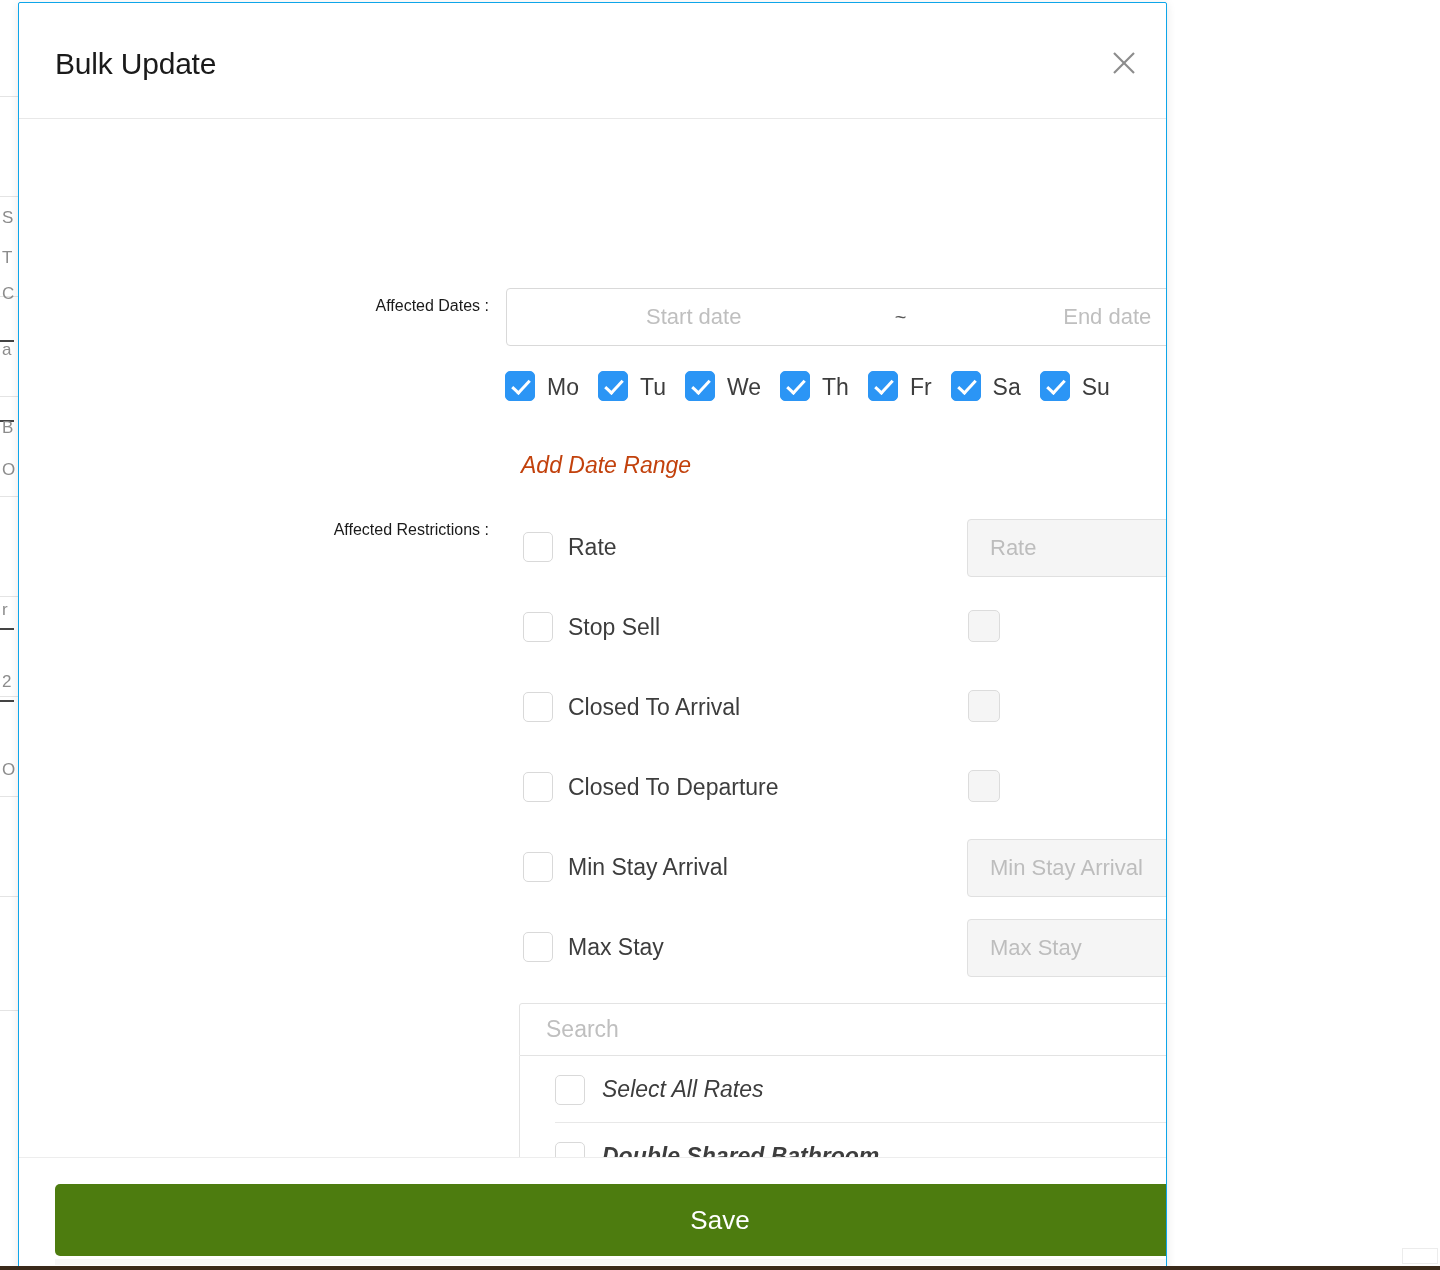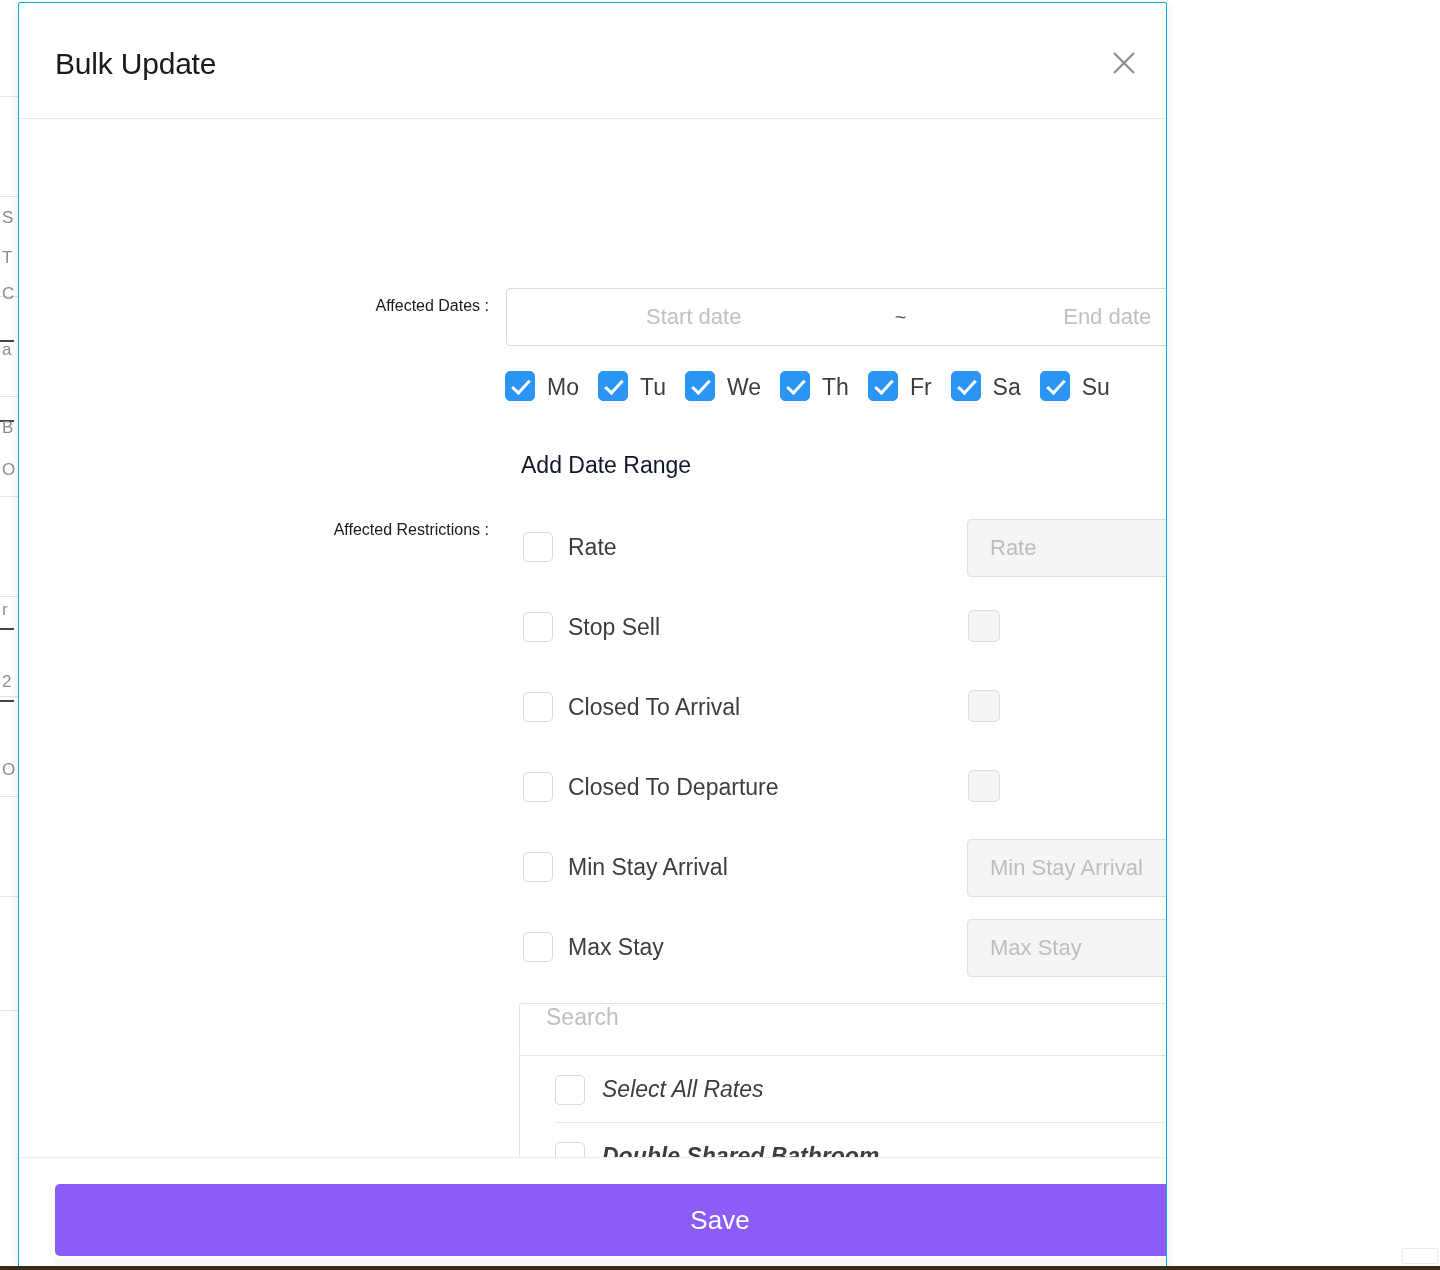--- a/index.html
+++ b/index.html
@@ -187,22 +187,23 @@
     margin-left: 12px;
     font-size: 23px;
     color: #3d3d3d;
   }
 
   .add-range-link {
     position: absolute;
     left: 502px;
     top: 333px;
     font-size: 23px;
-    color: #0f172a;
-    cursor: pointer;
+    color: #c2410c;
+    cursor: pointer;
+    font-style: italic;
   }
 
   
   .restr-list { position: absolute; left: 0; top: 0; width: 100%; }
   .restr-row {
     position: absolute;
     left: 0;
     width: 100%;
     height: 40px;
   }
@@ -252,21 +253,21 @@
   .rooms-search {
     position: absolute;
     left: 500px;
     top: 884px;
     width: 900px;
     height: 53px;
     border: 1px solid #e3e3e3;
     border-radius: 3px 3px 0 0;
     background: #fff;
     display: flex;
-    align-items: flex-start;
+    align-items: center;
     cursor: text;
   }
   .rooms-search .ph {
     margin-left: 26px;
     font-size: 23px;
     color: #bfbfbf;
     flex: 1;
   }
   .search-icon-wrap {
     width: 70px;
@@ -319,21 +320,21 @@
     height: 110px;
     background: #fff;
     border-top: 1px solid #ededed;
   }
   .save-btn {
     position: absolute;
     left: 36px;
     top: 26px;
     width: 1330px;
     height: 72px;
-    background: #8b5cf6;
+    background: #4d7c0f;
     border: none;
     border-radius: 5px;
     color: #fff;
     font-size: 26px;
     font-family: "Liberation Sans", sans-serif;
     cursor: pointer;
   }
   .footer-shadow {
     position: absolute;
     left: 36px;

